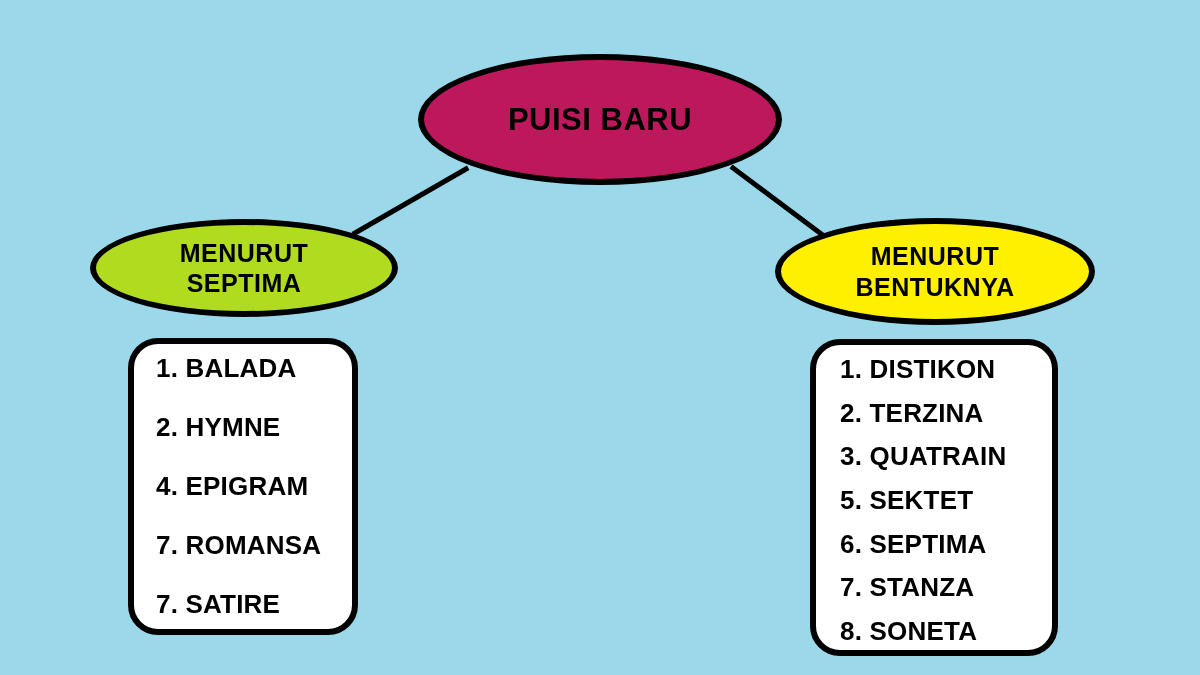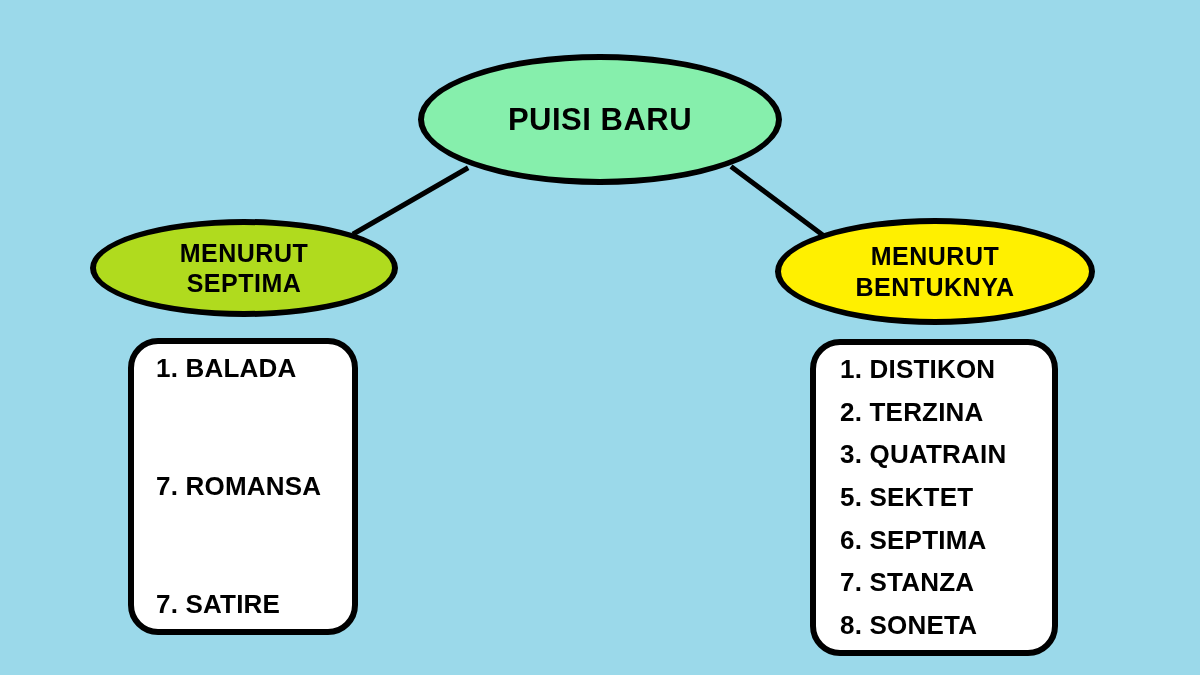--- a/index.html
+++ b/index.html
@@ -95,21 +95,21 @@
     width: 230px;
     height: 297px;
     padding: 6px 0 6px 22px;
   }
 
   #list-right {
     left: 810px;
     top: 339px;
     width: 248px;
     height: 317px;
-    padding: 6px 0 6px 24px;
+    padding: 6px 0 0 24px;
   }
 
   .list-item {
     color: #000000;
     font-weight: bold;
     font-size: 26px;
     line-height: 1.42;
     white-space: nowrap;
     letter-spacing: 0.2px;
   }
@@ -122,36 +122,38 @@
 </head>
 <body>
 
 <div id="canvas" style="background: rgb(155, 217, 234);">
 
   <svg id="links" viewBox="0 0 1200 675" xmlns="http://www.w3.org/2000/svg">
     <line x1="466" y1="169" x2="355" y2="233" stroke="#000000" stroke-width="5" stroke-linecap="square"></line>
     <line x1="733" y1="168" x2="824" y2="236" stroke="#000000" stroke-width="5" stroke-linecap="square"></line>
   </svg>
 
-  <div id="node-root" class="node" style="background: #86efac; border-color: rgb(0, 0, 0);">
+  <div id="node-root" class="node" style="background: #be185d; border-color: rgb(0, 0, 0);">
     <span class="node-line">PUISI BARU</span>
   </div>
 
   <div id="node-left" class="node" style="background: rgb(176, 219, 30); border-color: rgb(0, 0, 0);">
     <span class="node-line">MENURUT</span>
     <span class="node-line">SEPTIMA</span>
   </div>
 
   <div id="node-right" class="node" style="background: rgb(255, 240, 0); border-color: rgb(0, 0, 0);">
     <span class="node-line">MENURUT</span>
     <span class="node-line">BENTUKNYA</span>
   </div>
 
   <div id="list-left" class="listbox">
     <div class="list-item">1. BALADA</div>
+    <div class="list-item">2. HYMNE</div>
+    <div class="list-item">4. EPIGRAM</div>
     <div class="list-item">7. ROMANSA</div>
     <div class="list-item">7. SATIRE</div>
   </div>
 
   <div id="list-right" class="listbox">
     <div class="list-item">1. DISTIKON</div>
     <div class="list-item">2. TERZINA</div>
     <div class="list-item">3. QUATRAIN</div>
     <div class="list-item">5. SEKTET</div>
     <div class="list-item">6. SEPTIMA</div>

